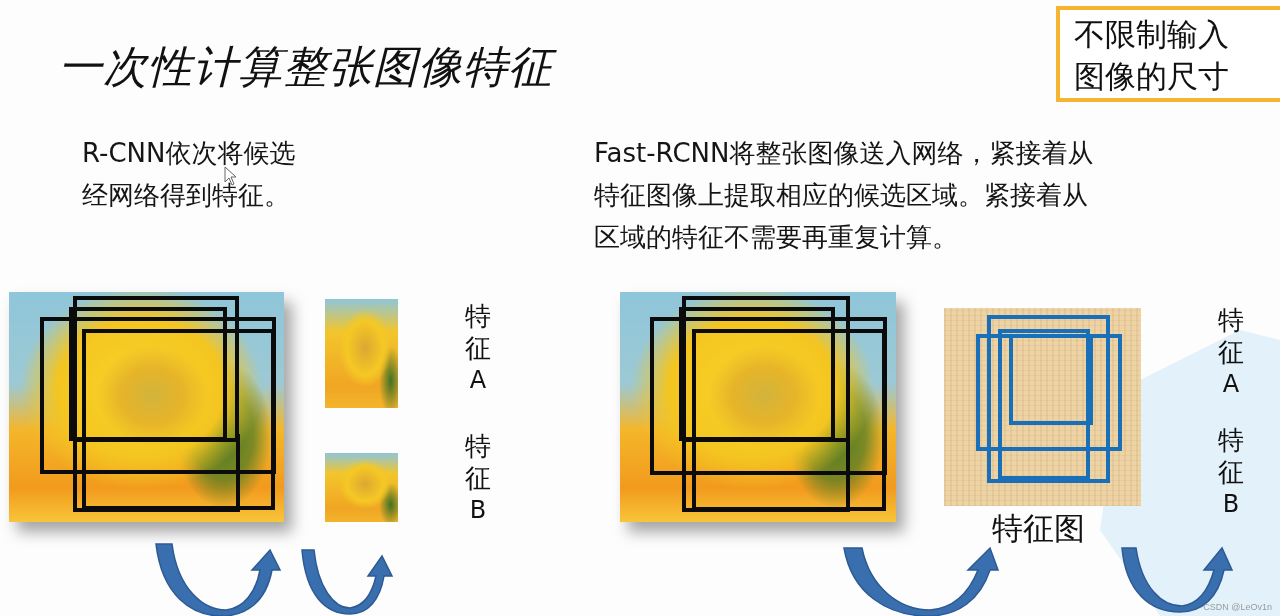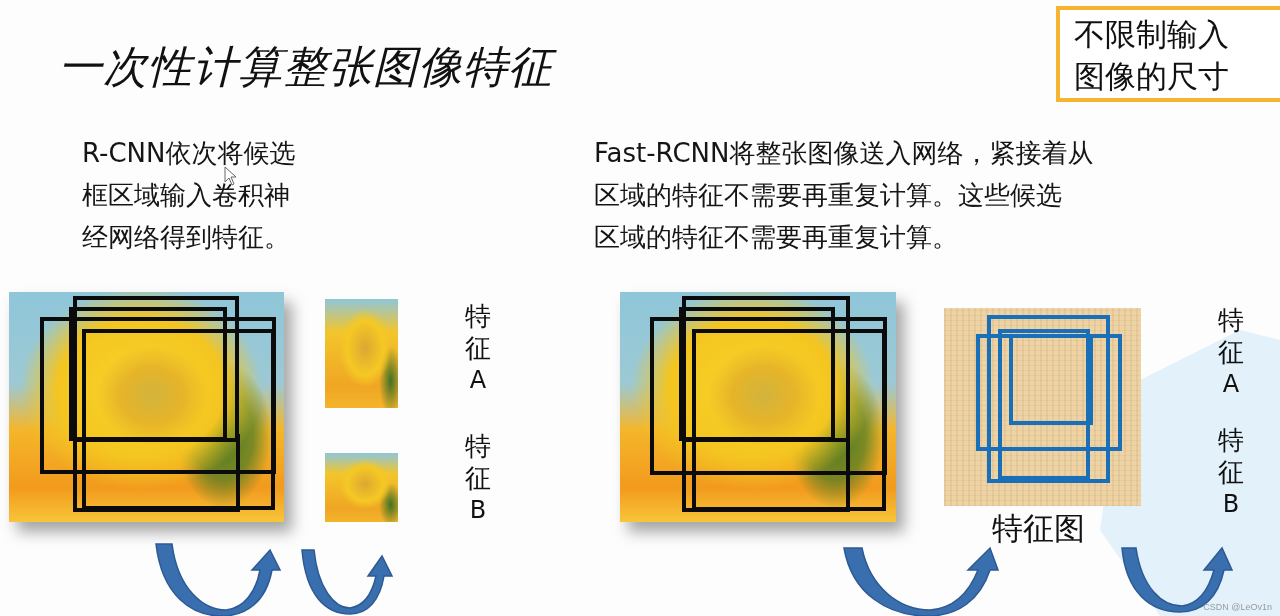--- a/index.html
+++ b/index.html
@@ -60,21 +60,20 @@
 
 <div class="abs title">一次性计算整张图像特征</div>
 
 <div class="abs note-box">
   <div>不限制输入</div>
   <div>图像的尺寸</div>
 </div>
 
 <div class="abs desc desc-left">
   <div>R-CNN依次将候选</div>
-  <div>框区域输入卷积神</div>
   <div>经网络得到特征。</div>
 </div>
 
 <svg class="abs" style="left:224px;top:166px" width="14" height="20" viewBox="0 0 14 20">
   <polygon points="1,1 1,16 5,12 8,19 10,18 7,11 12,11" fill="#fff" stroke="#666" stroke-width="1"></polygon>
 </svg>
 
 <div class="abs photo" style="left:9px;top:292px;width:275px;height:230px;">
   <div class="bbox" style="left:64px;top:4px;width:166px;height:146px;"></div>
   <div class="bbox" style="left:60px;top:15px;width:158px;height:134px;"></div>
@@ -99,21 +98,21 @@
 
 <svg class="abs" style="left:152px;top:540px" width="130" height="76" viewBox="0 0 130 76">
   <path d="M4,4 L20,4 C26,50 52,70 74,70 C92,68 104,52 108,30 L100,30 L118,10 L128,30 L120,30 C114,62 94,76 70,76 C40,76 10,56 4,4 Z" fill="#3a6faf" stroke="#2d5a92" stroke-width="1.5"></path>
 </svg>
 <svg class="abs" style="left:298px;top:548px" width="96" height="68" viewBox="0 0 96 68">
   <path d="M4,2 L16,2 C20,40 36,60 52,60 C66,58 74,46 78,28 L70,28 L84,8 L94,28 L86,28 C82,52 70,66 52,66 C28,66 8,48 4,2 Z" fill="#3a6faf" stroke="#2d5a92" stroke-width="1.5"></path>
 </svg>
 
 <div class="abs desc desc-right">
   <div>Fast-RCNN将整张图像送入网络，紧接着从</div>
-  <div>区域的特征不需要再重复计算。这些候选</div>
+  <div>特征图像上提取相应的候选区域。紧接着从</div>
   <div>区域的特征不需要再重复计算。</div>
 </div>
 
 <div class="abs photo" style="left:620px;top:292px;width:276px;height:230px;">
   <div class="bbox" style="left:62px;top:4px;width:168px;height:146px;"></div>
   <div class="bbox" style="left:59px;top:15px;width:156px;height:134px;"></div>
   <div class="bbox" style="left:30px;top:25px;width:237px;height:158px;"></div>
   <div class="bbox" style="left:72px;top:37px;width:194px;height:182px;"></div>
   <div class="bbox" style="left:62px;top:142px;width:168px;height:78px;border-top:none;"></div>
 </div>

